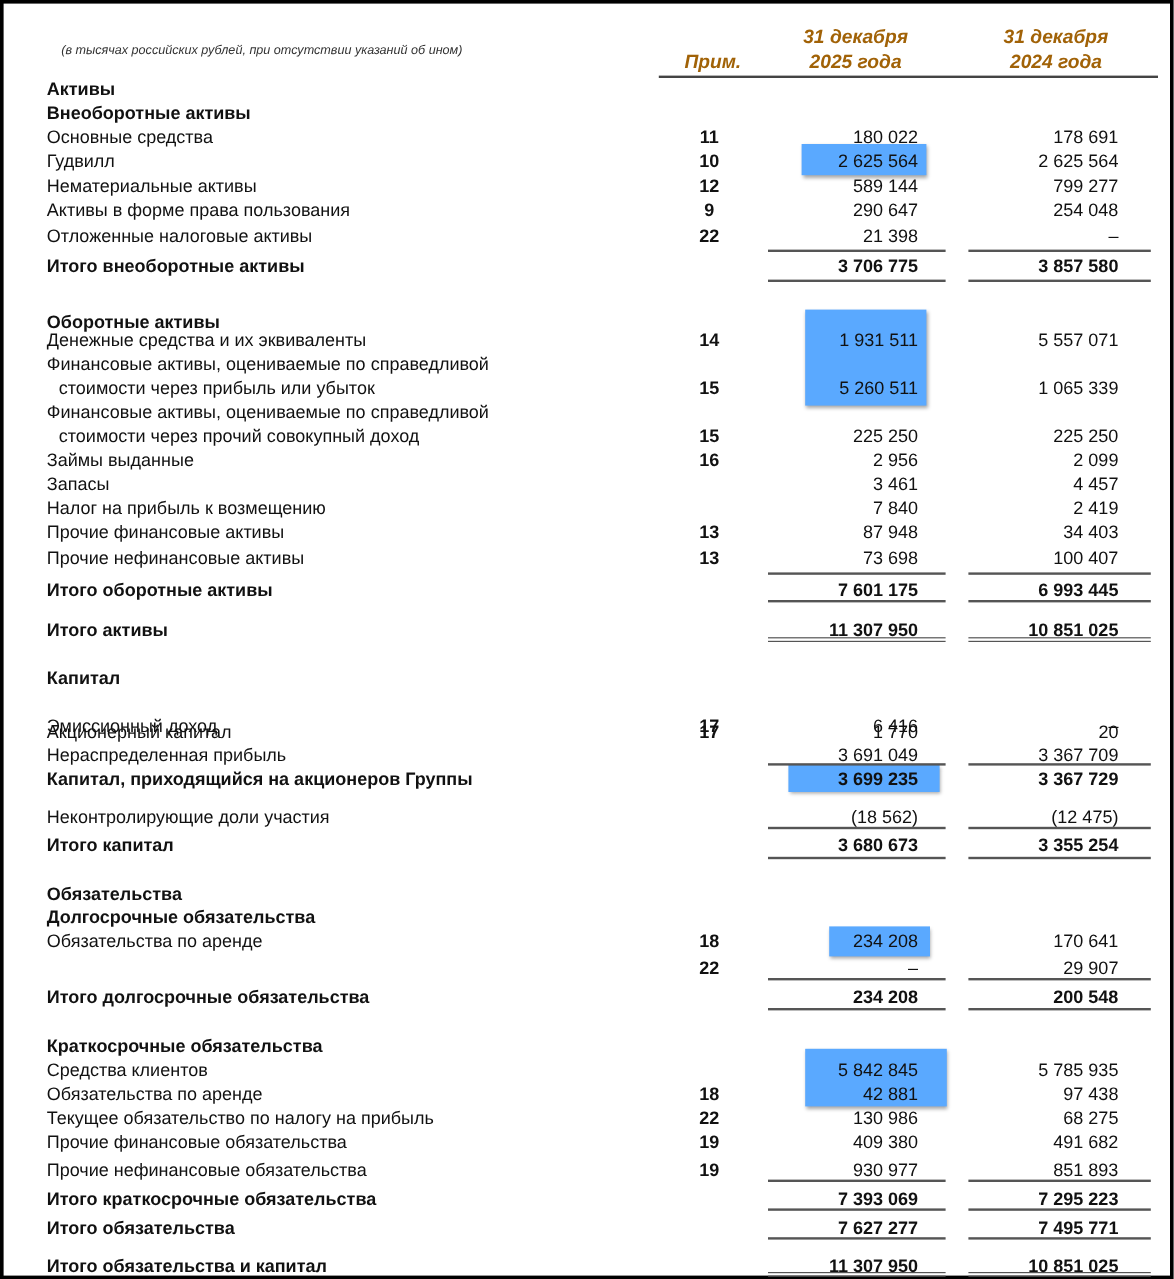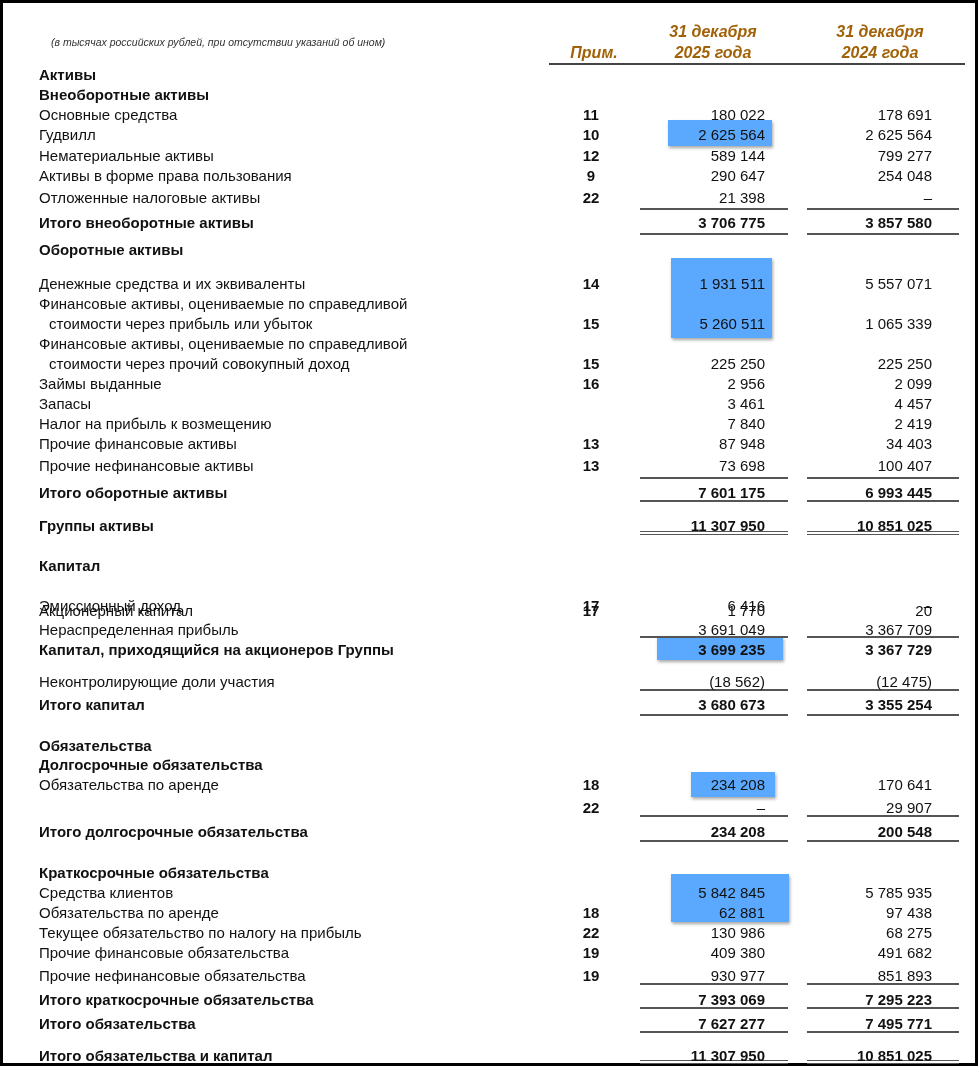--- a/index.html
+++ b/index.html
@@ -85,21 +85,21 @@
         <span class="lbl">Отложенные налоговые активы</span>
         <span class="note">22</span>
         <span class="v1 v-text">21 398</span>
         <span class="v2">–</span>
       </div>
       <div class="row bold" style="top: 210px; z-index: 3;">
         <span class="lbl">Итого внеоборотные активы</span>
         <span class="v1 v-text">3 706 775</span>
         <span class="v2">3 857 580</span>
       </div>
-      <div class="row head" style="top: 237px; z-index: 3;">
+      <div class="row head" style="top: 256px; z-index: 3;">
         <span class="lbl">Оборотные активы</span>
       </div>
       <div class="row" style="top: 271px; z-index: 3;">
         <span class="lbl">Денежные средства и их эквиваленты</span>
         <span class="note">14</span>
         <span class="v1 v-text">1 931 511</span>
         <span class="v2">5 557 071</span>
       </div>
       <div class="row" style="top: 291px; z-index: 3;">
         <span class="lbl">Финансовые активы, оцениваемые по справедливой</span>
@@ -146,21 +146,21 @@
         <span class="note">13</span>
         <span class="v1 v-text">73 698</span>
         <span class="v2">100 407</span>
       </div>
       <div class="row bold" style="top: 480px; z-index: 3;">
         <span class="lbl">Итого оборотные активы</span>
         <span class="v1 v-text">7 601 175</span>
         <span class="v2">6 993 445</span>
       </div>
       <div class="row bold" style="top: 513px; z-index: 3;">
-        <span class="lbl">Группы активы</span>
+        <span class="lbl">Итого активы</span>
         <span class="v1 v-text">11 307 950</span>
         <span class="v2">10 851 025</span>
       </div>
       <div class="row head" style="top: 553px; z-index: 3;">
         <span class="lbl">Капитал</span>
       </div>
       <div class="row" style="top: 598px; z-index: 3;">
         <span class="lbl">Акционерный капитал</span>
         <span class="note">17</span>
         <span class="v1 v-text">1 770</span>
@@ -218,21 +218,21 @@
         <span class="lbl">Краткосрочные обязательства</span>
       </div>
       <div class="row" style="top: 880px; z-index: 3;">
         <span class="lbl">Средства клиентов</span>
         <span class="v1 v-text">5 842 845</span>
         <span class="v2">5 785 935</span>
       </div>
       <div class="row" style="top: 900px; z-index: 3;">
         <span class="lbl">Обязательства по аренде</span>
         <span class="note">18</span>
-        <span class="v1 v-text">62 881</span>
+        <span class="v1 v-text">42 881</span>
         <span class="v2">97 438</span>
       </div>
       <div class="row" style="top: 920px; z-index: 3;">
         <span class="lbl">Текущее обязательство по налогу на прибыль</span>
         <span class="note">22</span>
         <span class="v1 v-text">130 986</span>
         <span class="v2">68 275</span>
       </div>
       <div class="row" style="top: 940px; z-index: 3;">
         <span class="lbl">Прочие финансовые обязательства</span>

